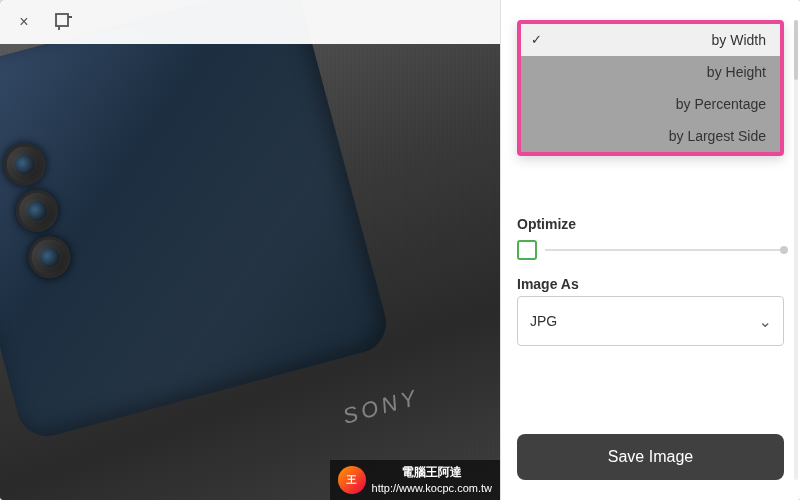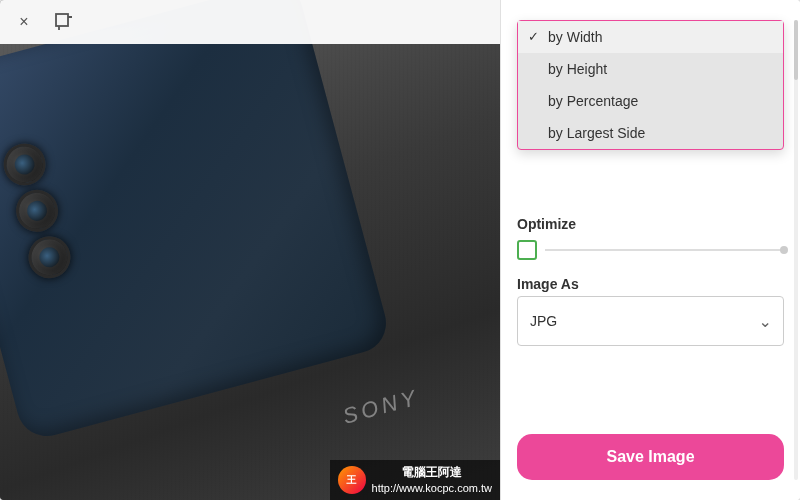--- a/index.html
+++ b/index.html
@@ -148,25 +148,26 @@
     
     .resize-section {
       position: relative;
     }
 
     .dropdown-open {
       position: absolute;
       top: 0;
       left: 0;
       width: 100%;
-      background: #e5e5e5;
-      border: 1px solid #ec4899;
+      background: #a3a3a3;
+      border: 4px solid #ec4899;
       border-radius: 4px;
       z-index: 100;
       box-shadow: 0 4px 12px rgba(0,0,0,0.15);
+      text-align: right;
     }
 
     .dropdown-item {
       padding: 8px 14px 8px 30px;
       font-size: 14px;
       color: #333;
       cursor: pointer;
       position: relative;
     }
 
@@ -244,27 +245,27 @@
       right: 12px;
       top: 50%;
       transform: translateY(-50%);
       pointer-events: none;
       color: #666;
       font-size: 16px;
     }
 
     
     .save-button {
-      background: #ec4899;
+      background: #404040;
       color: #fff;
       border: none;
-      border-radius: 15px;
+      border-radius: 8px;
       padding: 14px;
       font-size: 16px;
-      font-weight: 700;
+      font-weight: 400;
       cursor: pointer;
       width: 100%;
       margin-top: auto;
     }
 
     
     .scroll-indicator {
       position: absolute;
       right: 2px;
       top: 20px;

